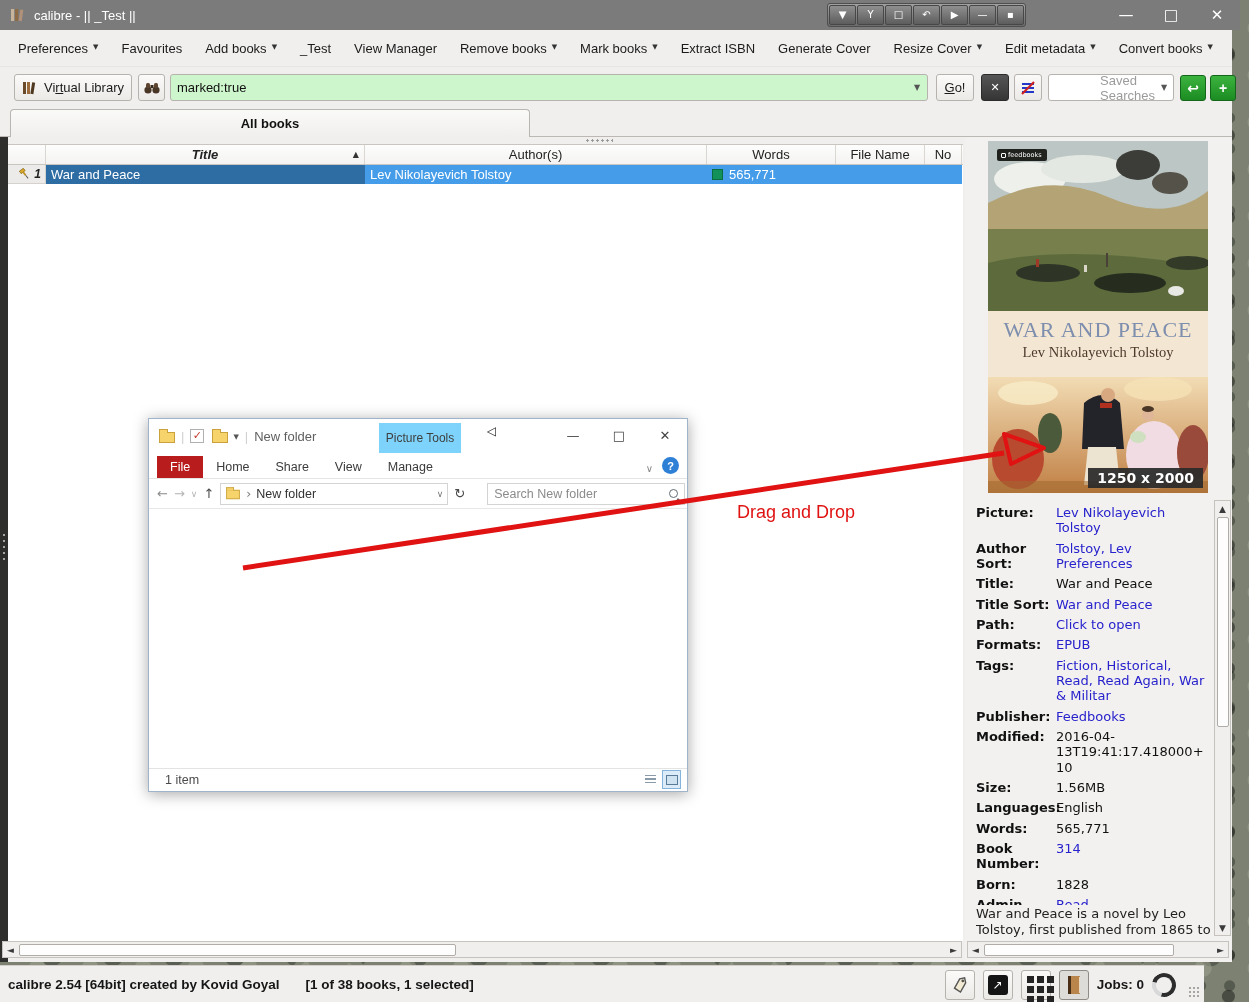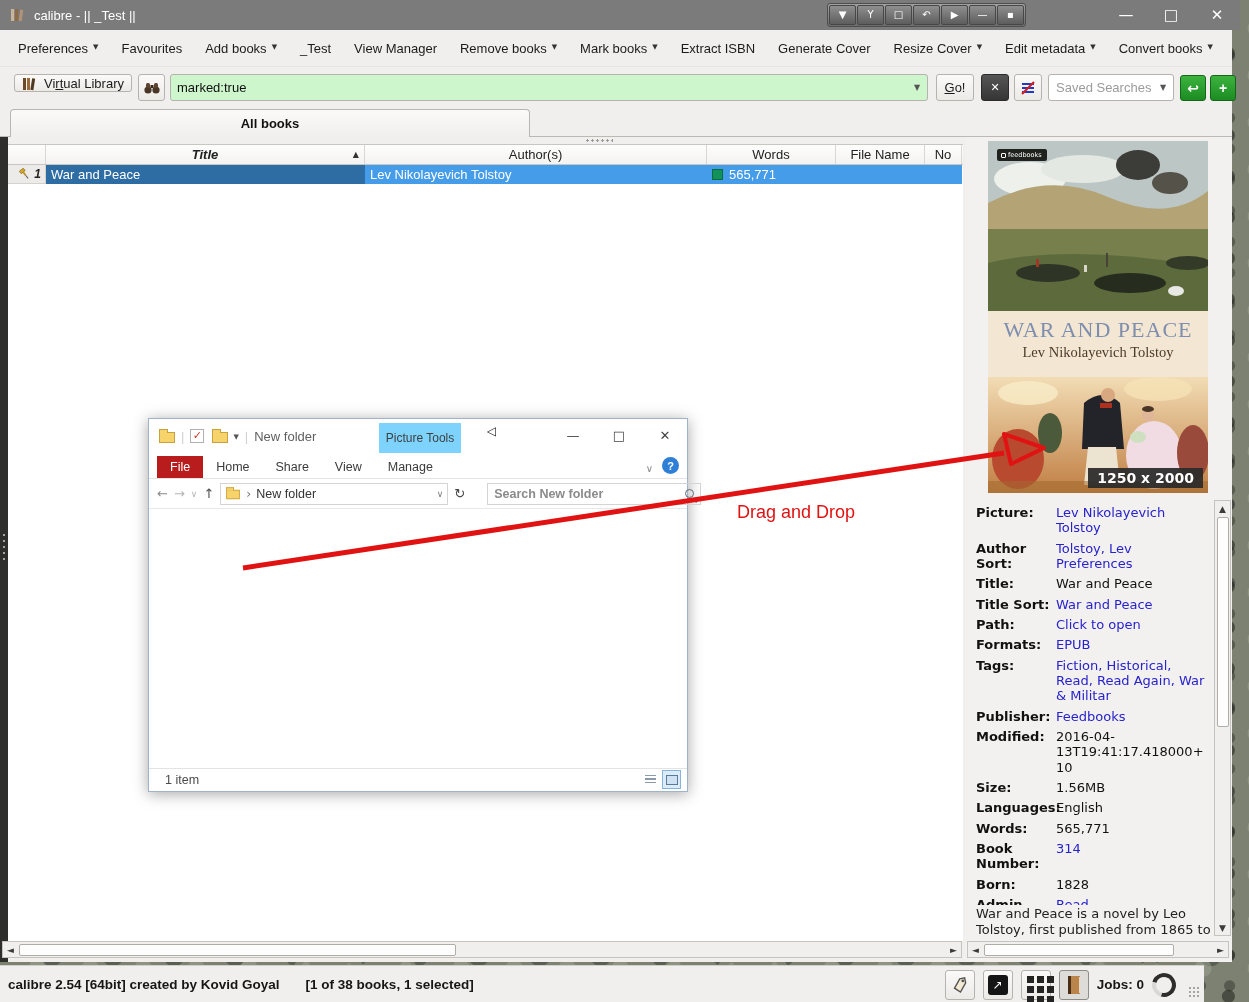--- a/index.html
+++ b/index.html
@@ -20,30 +20,30 @@
   .ovl-strip{position:absolute;left:827px;top:3px;height:24px;display:flex;gap:1px;background:linear-gradient(#a2a2a2,#6b6b6b);border:1px solid #4e4e4e;border-radius:3px;padding:1px;}
   .ovl-btn{width:27px;height:20px;display:flex;align-items:center;justify-content:center;background:linear-gradient(#8f8f8f,#5d5d5d);border:1px solid #474747;border-radius:2px;color:#fff;font-size:10px;line-height:1;cursor:default;}
   .winbtn{position:absolute;top:0;width:42px;height:30px;display:flex;align-items:center;justify-content:center;color:#fff;font-size:15px;}
   
   .app{position:absolute;left:0;top:30px;width:1232px;height:932px;background:#f1efee;}
   .menubar{height:37px;display:flex;align-items:center;padding-left:18px;gap:23px;font-size:13px;color:#1b1b1b;border-bottom:1px solid #e7e5e2;}
   .menu-item{display:flex;align-items:center;gap:5px;white-space:nowrap;cursor:default;}
   .menu-arrow{font-size:7px;color:#333;margin-top:-2px}
   .searchrow{position:relative;height:41px;}
   .btn{background:linear-gradient(#fbfaf9,#eceae7);border:1px solid #b6b3ae;border-radius:3px;font-size:13px;color:#1b1b1b;display:flex;align-items:center;justify-content:center;}
-  .vl-btn{position:absolute;left:14px;top:7px;width:118px;height:18px;gap:6px;}
+  .vl-btn{position:absolute;left:14px;top:7px;width:118px;height:27px;gap:6px;}
   .binoc-btn{position:absolute;left:138px;top:7px;width:27px;height:27px;}
   .search-combo{position:absolute;left:170px;top:7px;width:758px;height:27px;background:#cdf6cc;border:1px solid #b6b3ae;border-radius:3px;display:flex;align-items:center;}
   .search-combo input{flex:1;border:none;background:transparent;font-size:13px;font-family:"Liberation Sans",sans-serif;padding:0 6px;outline:none;color:#111;}
   .combo-arrow{width:20px;text-align:center;font-size:8px;color:#555;}
   .go-btn{position:absolute;left:936px;top:7px;width:38px;height:27px;}
   .clear-btn{position:absolute;left:981px;top:7px;width:28px;height:27px;background:linear-gradient(#565656,#353535);border:1px solid #2b2b2b;border-radius:3px;color:#fff;font-size:11px;display:flex;align-items:center;justify-content:center;}
   .hl-btn{position:absolute;left:1014px;top:7px;width:28px;height:27px;}
   .saved-combo{position:absolute;left:1048px;top:7px;width:126px;height:27px;background:#fff;border:1px solid #b6b3ae;border-radius:3px;display:flex;align-items:center;}
-  .saved-combo .ph{flex:1;padding-left:7px;color:#9b9b9b;font-size:13px;}
+  .saved-combo .ph{flex:1;padding-left:7px;color:#9b9b9b;font-size:13px;margin-left:44px;}
   .green-btn{position:absolute;top:8px;width:26px;height:26px;background:linear-gradient(#3cb33f,#1c8c22);border:1px solid #14671a;border-radius:3px;color:#fff;display:flex;align-items:center;justify-content:center;font-size:14px;font-weight:bold;}
   .tabrow{height:29px;border-bottom:1px solid #bcb9b4;position:relative;}
   .tab{position:absolute;left:10px;top:1px;width:520px;height:29px;background:linear-gradient(#fafaf9,#f1efed);border:1px solid #b9b6b1;border-bottom:1px solid #f1efed;border-radius:4px 4px 0 0;display:flex;align-items:center;justify-content:center;font-weight:bold;font-size:13px;color:#111;}
   .main{position:relative;height:825px;background:#f1efee;}
   .leftstrip{position:absolute;left:0;top:0;width:8px;height:825px;background:#2e2e2c;}
   .leftstrip .vdots{position:absolute;left:2px;top:395px;width:4px;height:28px;background:radial-gradient(circle,#a5a5a5 1px,transparent 1.4px);background-size:4px 6px;background-repeat:repeat-y;}
   .col-dots{position:absolute;left:585px;top:1px;width:28px;height:5px;background:radial-gradient(circle,#9a9a9a 1px,transparent 1.3px);background-size:5px 5px;background-repeat:repeat-x;}
   .booktable{position:absolute;left:8px;top:7px;width:955px;height:797px;background:#fff;border-top:1px solid #c9c6c1;}
   .thead{display:flex;height:20px;background:linear-gradient(#fdfdfd,#f4f3f1);border-bottom:1px solid #c9c6c1;}
   .th{position:relative;display:flex;align-items:center;justify-content:center;border-right:1px solid #dad7d2;font-size:13px;color:#222;height:100%;}
@@ -99,21 +99,21 @@
   .pic-tools{position:absolute;left:230px;top:4px;width:82px;height:30px;background:#7dd3fc;display:flex;align-items:center;justify-content:center;color:#3f3f3f;font-size:12px;}
   .ex-tabs{height:26px;display:flex;align-items:flex-end;padding-left:8px;position:relative;border-bottom:1px solid #e4e4e4;}
   .ex-tab{padding:4px 13px;font-size:12.5px;color:#3b3b3b;}
   .ex-tab.active{background:#b91c1c;color:#fff;}
   .ex-help{position:absolute;right:8px;bottom:4px;width:17px;height:17px;border-radius:50%;background:#2e7fd6;color:#fff;font-size:11px;font-weight:bold;display:flex;align-items:center;justify-content:center;}
   .ex-ribbon-collapse{position:absolute;right:34px;bottom:4px;color:#888;font-size:10px;}
   .ex-nav{height:30px;display:flex;align-items:center;padding:0 8px;gap:6px;border-bottom:1px solid #e8e8e8;}
   .navg{font-size:13px;color:#b4b4b4;}
   .navg.en{color:#4b4b4b;}
   .addr{flex:none;width:228px;height:22px;border:1px solid #d4d4d4;display:flex;align-items:center;gap:5px;padding:0 4px;font-size:12.5px;color:#333;}
-  .ex-search{flex:none;width:214px;height:22px;border:1px solid #d4d4d4;display:flex;align-items:center;padding:0 6px;color:#8b8b8b;font-size:12.5px;margin-left:16px;font-weight:bold;}
+  .ex-search{flex:none;width:198px;height:22px;border:1px solid #d4d4d4;display:flex;align-items:center;padding:0 6px;color:#8b8b8b;font-size:12.5px;margin-left:16px;}
   .mag{width:9px;height:9px;border:1.5px solid #5f6b77;border-radius:50%;position:relative;flex:none;}
   .mag::after{content:"";position:absolute;left:8px;top:8px;width:5px;height:1.5px;background:#5f6b77;transform:rotate(45deg);transform-origin:0 0;}
   .refresh{width:16px;text-align:center;color:#4b4b4b;font-size:13px;}
   .ex-body{position:relative;height:260px;}
   .ex-divider{position:absolute;left:380px;top:0;width:1px;height:100%;background:#ececec;}
   .file-item{position:absolute;left:13px;top:22px;width:110px;text-align:center;}
   .page-ico{width:44px;height:57px;background:#fdfdfe;border:1px solid #c8d2dc;margin:0 auto;position:relative;}
   .page-ico::before{content:"";position:absolute;right:-1px;top:-1px;border-left:14px solid transparent;border-top:14px solid #dde4eb;}
   .page-ico::after{content:"";position:absolute;right:-1px;top:-1px;border-left:14px solid transparent;border-bottom:14px solid #fff;margin-top:-14px;border-bottom-color:#fff;}
   .file-label{margin-top:24px;font-size:12px;color:#1e1e1e;line-height:1.25;}

